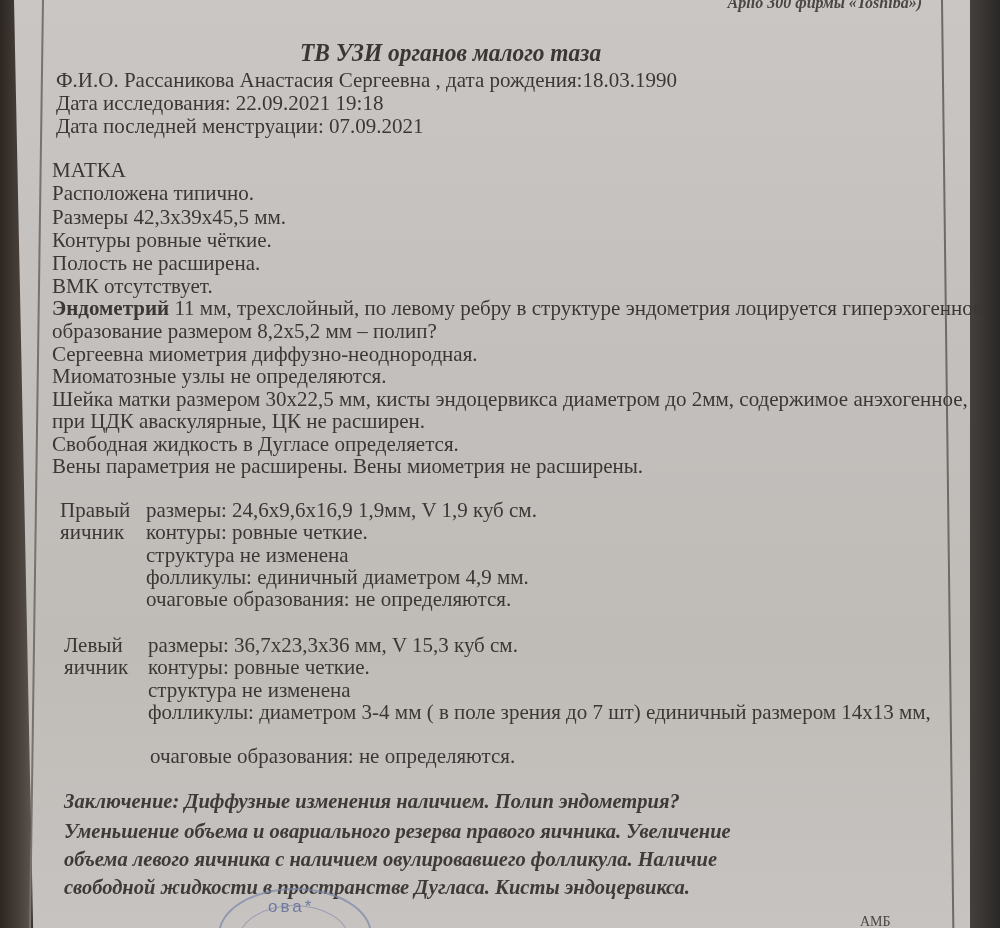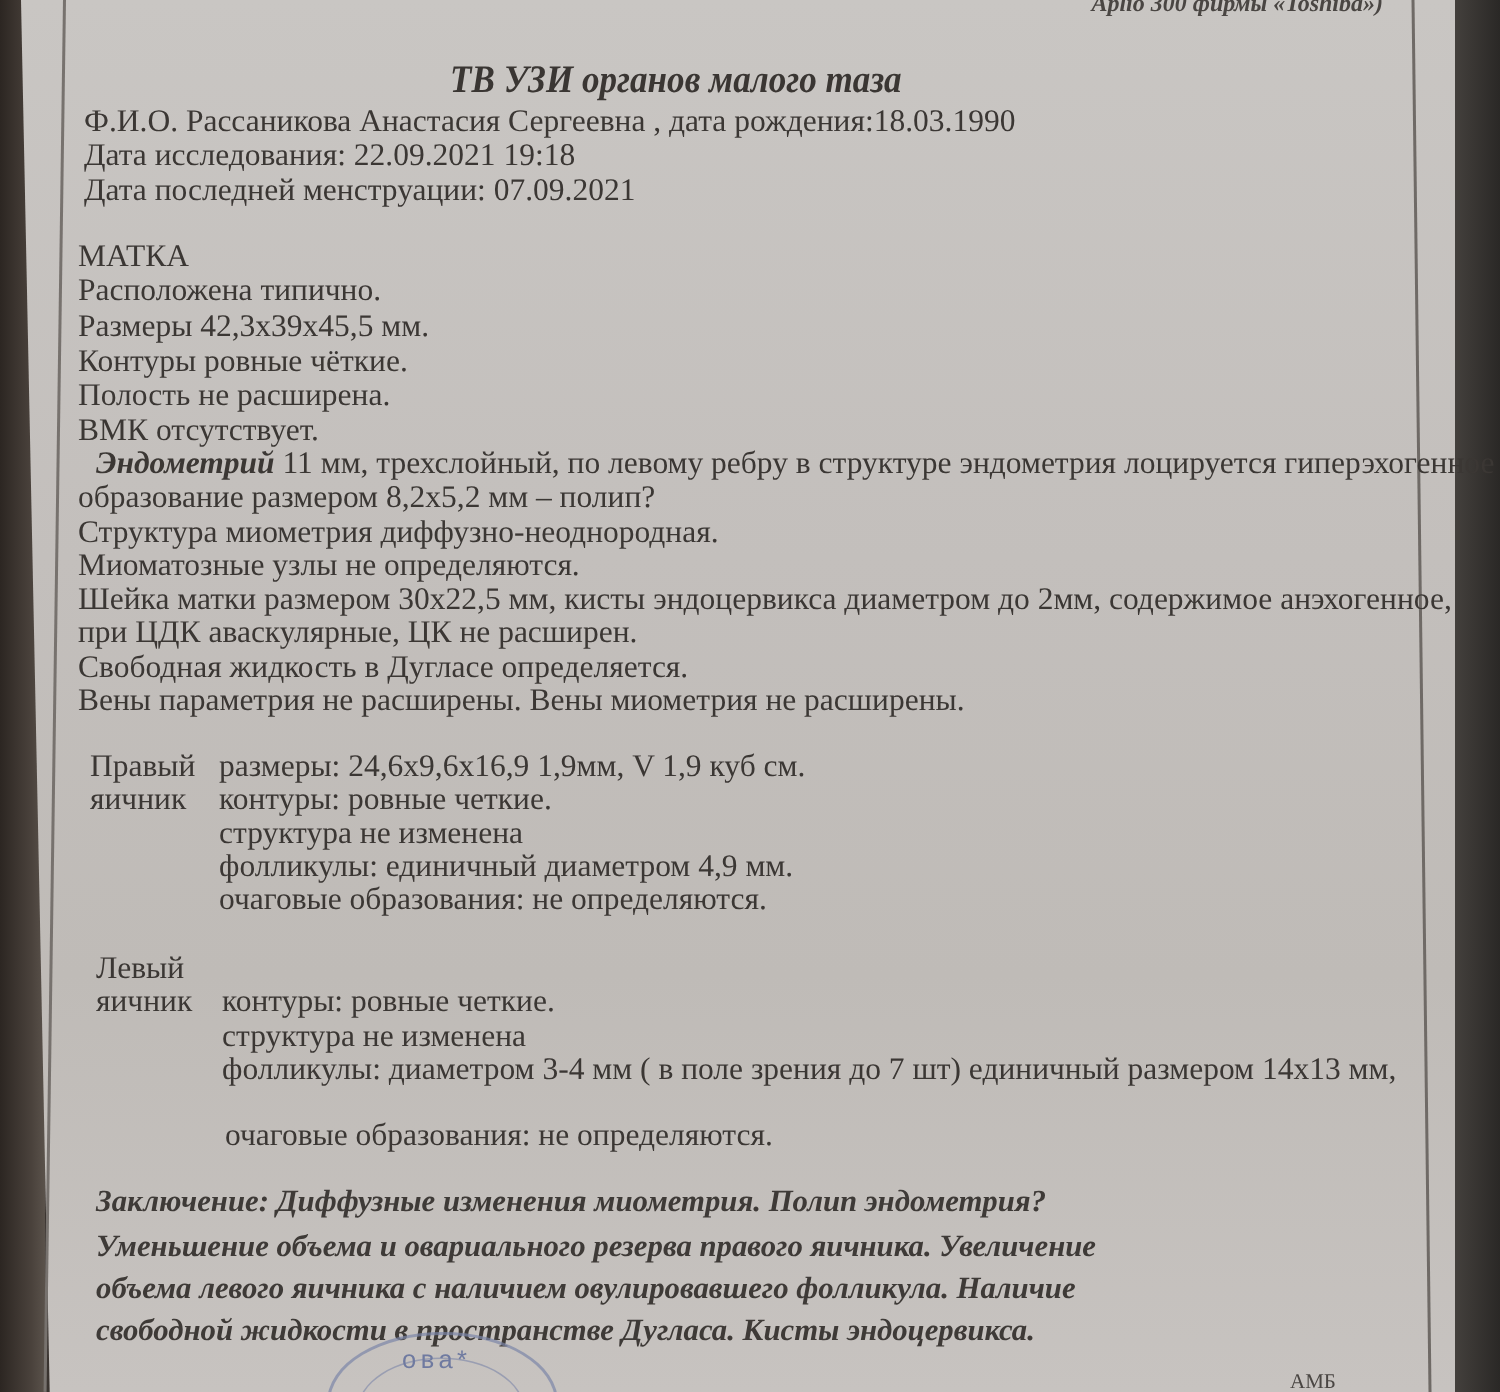--- a/index.html
+++ b/index.html
@@ -34,21 +34,21 @@
     }
     .line { position: absolute; white-space: nowrap; font-size: 21px; }
     .device {
       position: absolute; right: 78px; top: -6px; font-style: italic; font-weight: bold;
       font-size: 16px; color: #4a4643;
     }
     .title {
       position: absolute; left: 300px; top: 38px; font-size: 26px;
       font-style: italic; font-weight: bold; color: #3a3633; transform: scaleX(0.9); transform-origin: left;
     }
-    .b-it { font-style: italic; font-weight: bold; margin-left: 12px; }
+    .b-it { font-weight: bold; }
     .concl {
       position: absolute; left: 64px; font-size: 20.5px; font-style: italic; font-weight: bold;
       color: #3e3a37; white-space: nowrap;
     }
     .stamp {
       position: absolute; left: 218px; top: 888px; width: 150px; height: 90px;
       border: 2px solid #7c86a8; border-radius: 50%; opacity: 0.7;
     }
     .stamp-inner {
       position: absolute; left: 238px; top: 905px; width: 110px; height: 70px;
@@ -84,43 +84,44 @@
   <div class="line" style="left:52px; top:181px;">Расположена типично.</div>
   <div class="line" style="left:52px; top:205px;">Размеры  42,3х39х45,5 мм.</div>
   <div class="line" style="left:52px; top:228px;">Контуры ровные чёткие.</div>
   <div class="line" style="left:52px; top:251px;">Полость не расширена.</div>
   <div class="line" style="left:52px; top:274px;">ВМК отсутствует.</div>
 
   <div class="line" style="left:52px; top:296px;">
     <span class="b-it">Эндометрий</span><span> 11 мм, трехслойный, по левому ребру в структуре эндометрия лоцируется гиперэхогенное</span>
   </div>
   <div class="line" style="left:52px; top:319px;">образование размером 8,2х5,2 мм – полип?</div>
-  <div class="line" style="left:52px; top:342px;">Структура миометрия диффузно-неоднородная.</div>
+  <div class="line" style="left:52px; top:342px;">Сергеевна миометрия диффузно-неоднородная.</div>
   <div class="line" style="left:52px; top:364px;">Миоматозные узлы не определяются.</div>
   <div class="line" style="left:52px; top:387px;">Шейка матки размером 30х22,5 мм,  кисты эндоцервикса диаметром до 2мм, содержимое анэхогенное,</div>
   <div class="line" style="left:52px; top:409px;">при ЦДК аваскулярные,  ЦК не расширен.</div>
   <div class="line" style="left:52px; top:454px;">Вены параметрия не расширены. Вены миометрия не расширены.</div>
   <div class="line" style="left:52px; top:432px;">Свободная жидкость в Дугласе  определяется.</div>
 
   <div class="line" style="left:60px; top:498px;">Правый</div>
   <div class="line" style="left:60px; top:520px;">яичник</div>
   <div class="line" style="left:146px; top:498px;">размеры: 24,6х9,6х16,9 1,9мм, V 1,9 куб см.</div>
   <div class="line" style="left:146px; top:520px;">контуры: ровные четкие.</div>
   <div class="line" style="left:146px; top:543px;">структура не изменена</div>
   <div class="line" style="left:146px; top:565px;">фолликулы: единичный  диаметром 4,9  мм.</div>
   <div class="line" style="left:146px; top:587px;">очаговые образования: не определяются.</div>
 
   <div class="line" style="left:64px; top:633px;">Левый</div>
   <div class="line" style="left:64px; top:655px;">яичник</div>
+  <div class="line" style="left:148px; top:633px;">размеры: 36,7х23,3х36  мм, V 15,3 куб см.</div>
   <div class="line" style="left:148px; top:655px;">контуры: ровные четкие.</div>
   <div class="line" style="left:148px; top:678px;">структура не изменена</div>
   <div class="line" style="left:148px; top:700px;">фолликулы: диаметром 3-4 мм ( в поле зрения до 7 шт)  единичный размером 14х13 мм,</div>
   <div class="line" style="left:150px; top:744px;">очаговые образования: не определяются.</div>
 
-  <div class="concl" style="top:790px;">Заключение:  Диффузные изменения миометрия. Полип эндометрия?</div>
+  <div class="concl" style="top:790px;">Заключение:  Диффузные изменения наличием. Полип эндометрия?</div>
   <div class="concl" style="top:820px;">Уменьшение объема  и овариального резерва правого яичника. Увеличение</div>
   <div class="concl" style="top:848px;">объема левого яичника с наличием  овулировавшего фолликула.  Наличие</div>
   <div class="concl" style="top:876px;text-align:right;">свободной жидкости в пространстве Дугласа.  Кисты эндоцервикса.</div>
 
   <div class="stamp"></div>
   <div class="stamp-inner"></div>
   <div class="stamp-text">ова*</div>
   <div class="sig">АМБ</div>
 </div>
 

